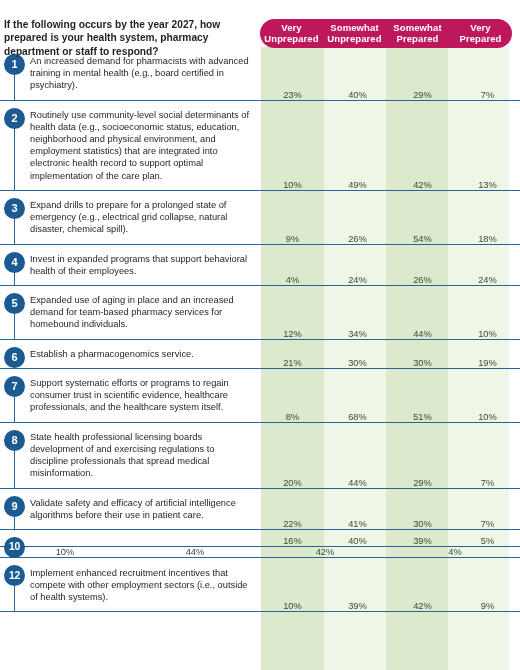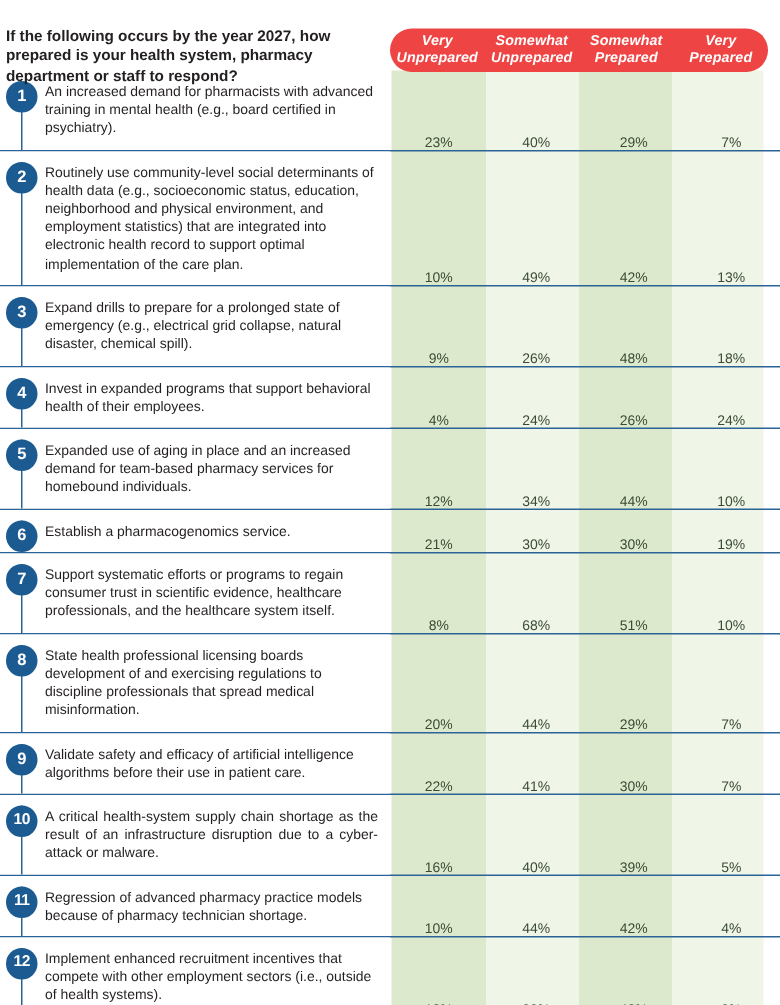--- a/index.html
+++ b/index.html
@@ -39,26 +39,25 @@
   .band.dark  { background: #dce9cd; }
   .band.light { background: #eff5e7; }
 
   
   .header-pill {
     position: absolute;
     left: 260px;
     top: 3px;
     width: 252px;
     height: 29px;
-    background: #ef4444;
+    background: #be185d;
     border-radius: 15px;
     display: flex;
     align-items: center;
     z-index: 5;
-    font-style: italic;
   }
   .header-cell {
     flex: 1 1 0;
     text-align: center;
     color: #ffffff;
     font-size: 9.5px;
     font-weight: bold;
     line-height: 10.5px;
     letter-spacing: 0.1px;
     padding: 0 1px;
@@ -216,21 +215,21 @@
     </div>
 
     <div class="row">
       <div class="stmt" style="padding-top: 8.20223px; padding-bottom: 8.20223px;">
         <div class="badge">3</div>
         <div class="stmt-text">Expand drills to prepare for a prolonged state of emergency (e.g., electrical grid collapse, natural disaster, chemical spill).</div>
       </div>
       <div class="vals">
         <div class="cell">9%</div>
         <div class="cell">26%</div>
-        <div class="cell">48%</div>
+        <div class="cell">54%</div>
         <div class="cell">18%</div>
       </div>
     </div>
 
     <div class="row">
       <div class="stmt" style="padding-top: 8.13482px; padding-bottom: 8.13482px;">
         <div class="badge">4</div>
         <div class="stmt-text">Invest in expanded programs that support behavioral health of their employees.</div>
       </div>
       <div class="vals">
@@ -302,35 +301,30 @@
         <div class="cell">22%</div>
         <div class="cell">41%</div>
         <div class="cell">30%</div>
         <div class="cell">7%</div>
       </div>
     </div>
 
     <div class="row justify">
       <div class="stmt" style="padding-top: 8.20223px; padding-bottom: 8.20223px;">
         <div class="badge two">10</div>
-        <div class="stmt-text">A critical health-system supply chain shortage as the result of an infrastructure disruption due to a  cyber-attack or malware.</div>
       </div>
       <div class="vals">
         <div class="cell">16%</div>
         <div class="cell">40%</div>
         <div class="cell">39%</div>
         <div class="cell">5%</div>
       </div>
     </div>
 
     <div class="row">
-      <div class="stmt" style="padding-top: 8.13482px; padding-bottom: 8.13482px;">
-        <div class="badge two">11</div>
-        <div class="stmt-text">Regression of advanced pharmacy practice models because of pharmacy technician shortage.</div>
-      </div>
       <div class="vals">
         <div class="cell">10%</div>
         <div class="cell">44%</div>
         <div class="cell">42%</div>
         <div class="cell">4%</div>
       </div>
     </div>
 
     <div class="row">
       <div class="stmt" style="padding-top: 8.20223px; padding-bottom: 8.20223px;">

